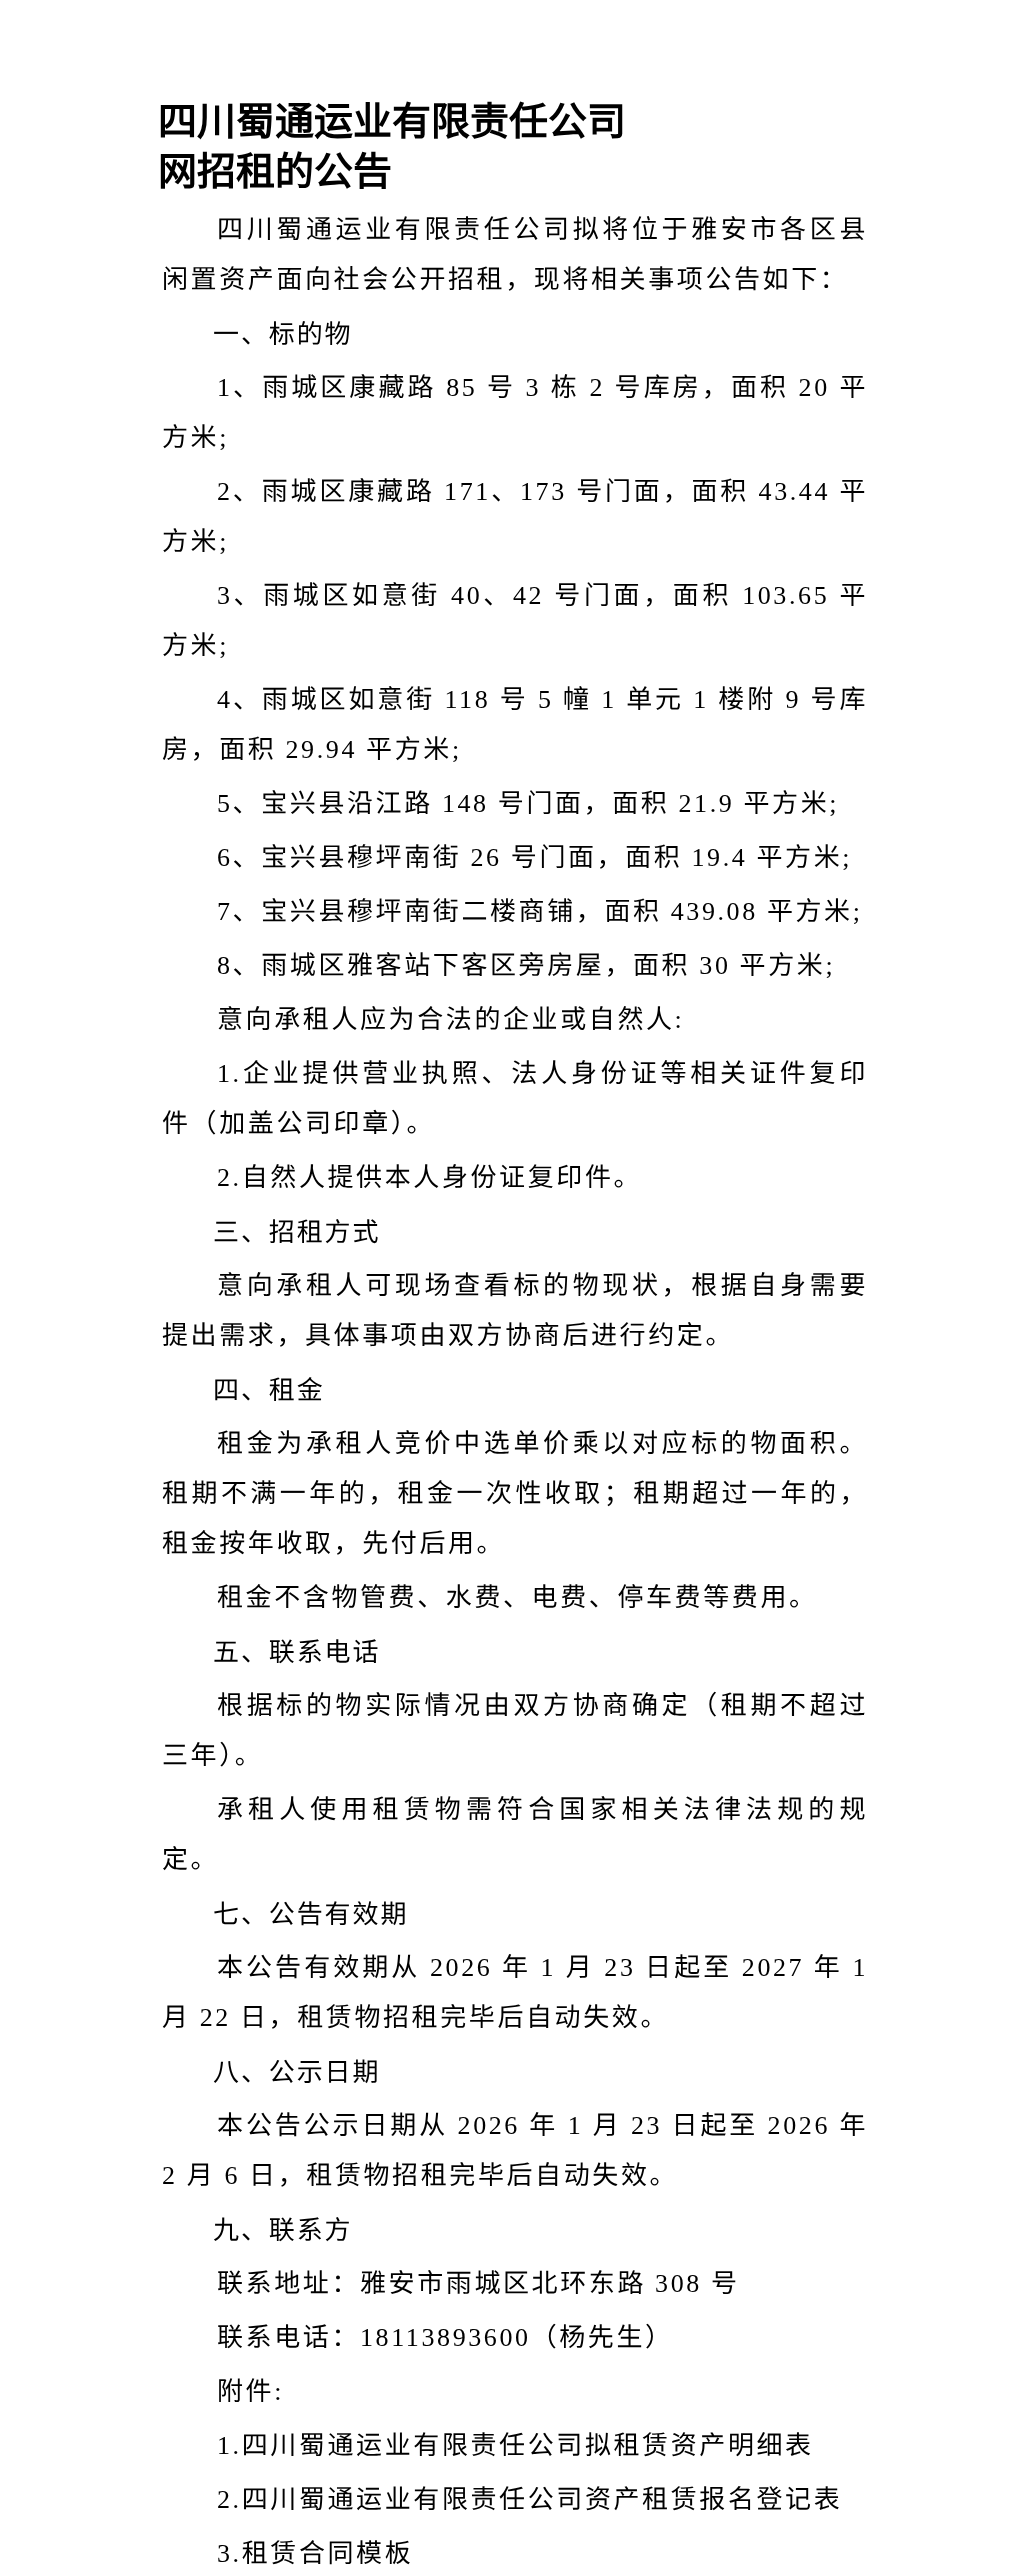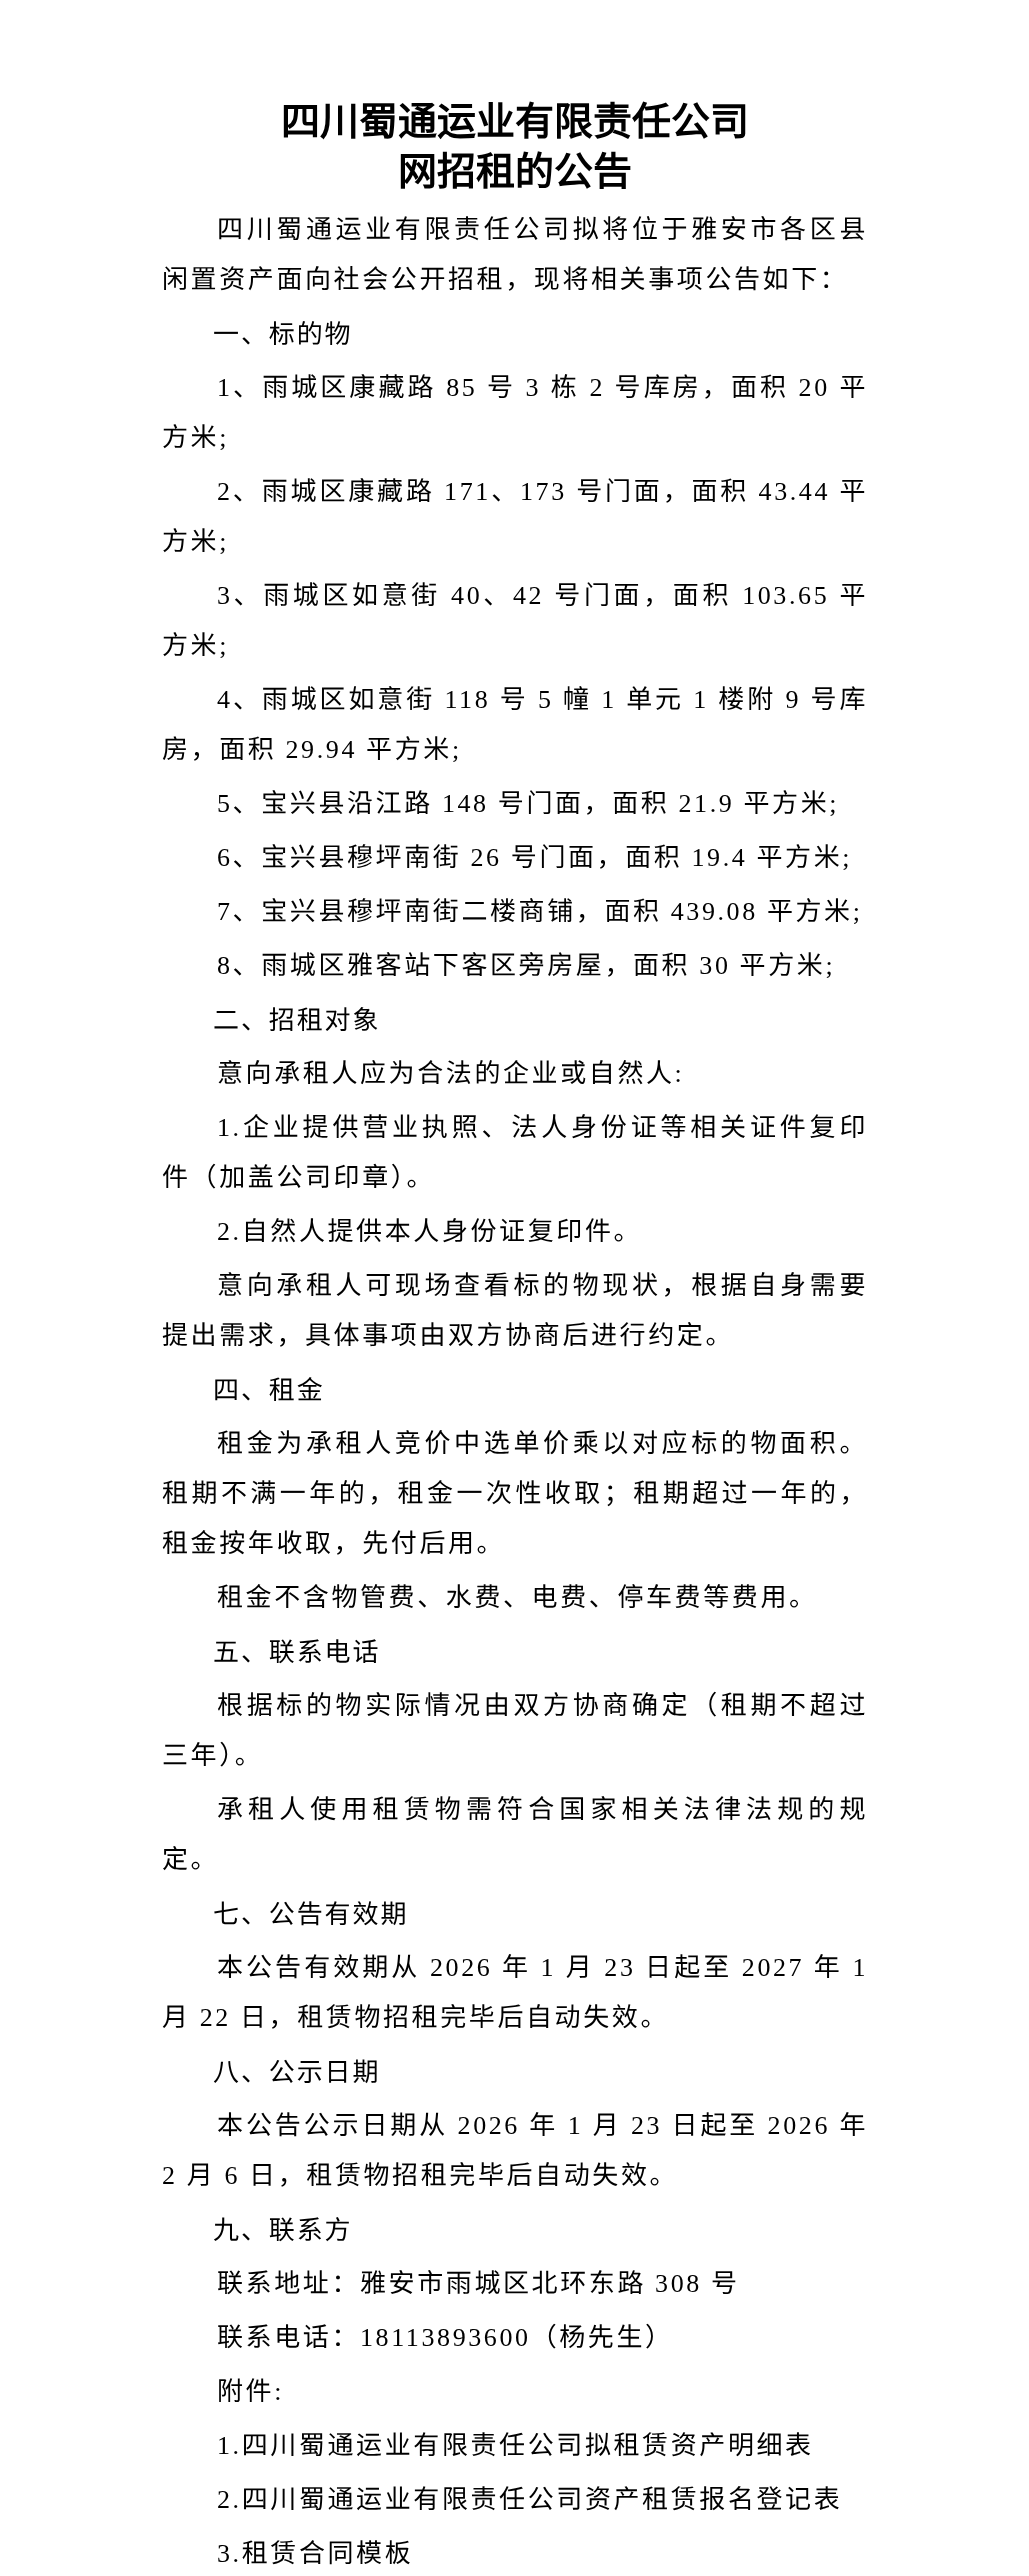--- a/index.html
+++ b/index.html
@@ -13,21 +13,21 @@
     height: 2576px;
     margin: 0 auto;
     background: #ffffff;
     color: #000000;
     box-sizing: border-box;
     padding: 97px 158px 104px 158px;
     overflow: hidden;
     font-family: "Liberation Serif", "DejaVu Serif", serif;
   }
   .title-block {
-    text-align: center;
+    text-align: left;
     margin-bottom: 8.4px;
   }
   .title-line {
     font-size: 39px;
     line-height: 50px;
     font-weight: bold;
     letter-spacing: 0;
     white-space: nowrap;
   }
   .para {
@@ -64,25 +64,25 @@
   <p class="heading">一、标的物</p>
   <p class="para">1、雨城区康藏路 85 号 3 栋 2 号库房，面积 20 平方米;</p>
   <p class="para">2、雨城区康藏路 171、173 号门面，面积 43.44 平方米;</p>
   <p class="para">3、雨城区如意街 40、42 号门面，面积 103.65 平方米;</p>
   <p class="para">4、雨城区如意街 118 号 5 幢 1 单元 1 楼附 9 号库房，面积 29.94 平方米;</p>
   <p class="para">5、宝兴县沿江路 148 号门面，面积 21.9 平方米;</p>
   <p class="para">6、宝兴县穆坪南街 26 号门面，面积 19.4 平方米;</p>
   <p class="para">7、宝兴县穆坪南街二楼商铺，面积 439.08 平方米;</p>
   <p class="para">8、雨城区雅客站下客区旁房屋，面积 30 平方米;</p>
 
-  <p class="heading">二、招租对象</p>
   <p class="para">意向承租人应为合法的企业或自然人:</p>
   <p class="para">1.企业提供营业执照、法人身份证等相关证件复印件（加盖公司印章）。</p>
   <p class="para">2.自然人提供本人身份证复印件。</p>
 
+  <p class="heading">三、招租方式</p>
   <p class="para">意向承租人可现场查看标的物现状，根据自身需要提出需求，具体事项由双方协商后进行约定。</p>
 
   <p class="heading">四、租金</p>
   <p class="para">租金为承租人竞价中选单价乘以对应标的物面积。租期不满一年的，租金一次性收取；租期超过一年的，租金按年收取，先付后用。</p>
   <p class="para">租金不含物管费、水费、电费、停车费等费用。</p>
 
   <p class="heading">五、联系电话</p>
   <p class="para">根据标的物实际情况由双方协商确定（租期不超过三年）。</p>
 
   <p class="para">承租人使用租赁物需符合国家相关法律法规的规定。</p>

